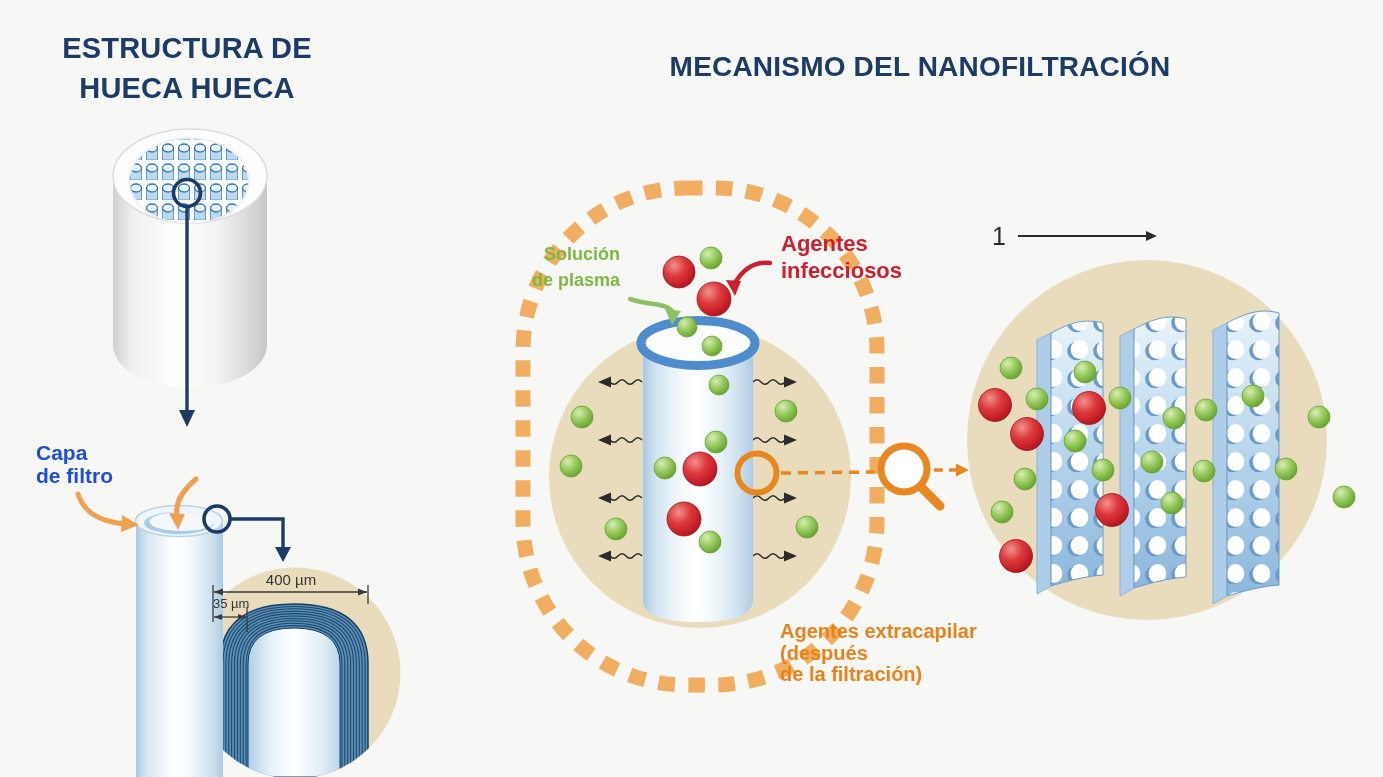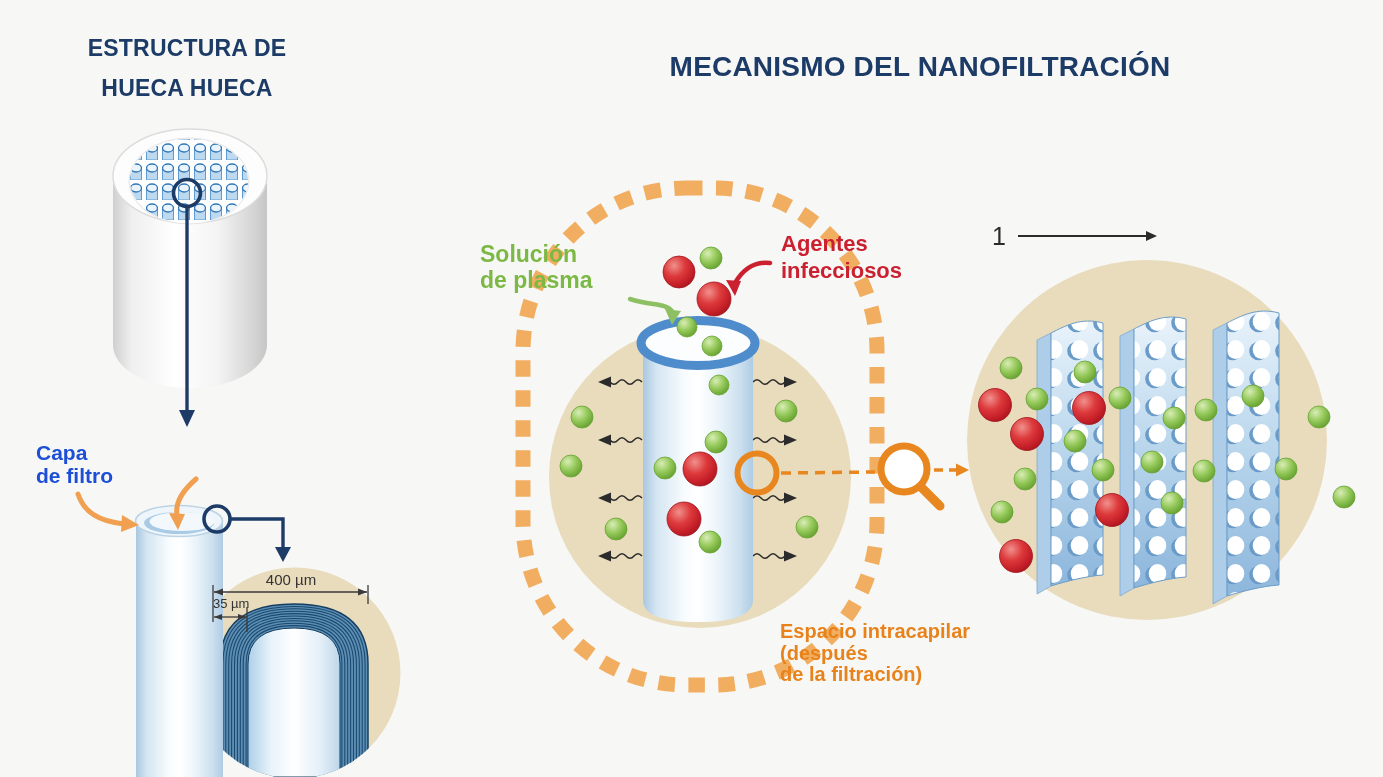--- a/index.html
+++ b/index.html
@@ -3,23 +3,23 @@
 <meta charset="utf-8">
 <style>
   html,body{margin:0;padding:0;}
   #stage{
     position:relative;width:1383px;height:777px;overflow:hidden;
     background:#f7f7f6;
     font-family:"Liberation Sans", sans-serif;
   }
   #art{position:absolute;left:0;top:0;}
   .abs{position:absolute;}
-  .ttl{font-weight:bold;color:#1c3b66;font-size:23px;line-height:40px;text-align:center;letter-spacing:.2px;}
+  .ttl{font-weight:bold;color:#1c3b66;font-size:29px;line-height:40px;text-align:center;letter-spacing:.2px;}
   .olbl{font-weight:bold;color:#1d4ed8;font-size:21px;line-height:23px;}
-  .glbl{font-weight:bold;color:#7cb944;font-size:23px;line-height:26px;text-align:left;}
+  .glbl{font-weight:bold;color:#7cb944;font-size:18px;line-height:26px;text-align:right;}
   .rlbl{font-weight:bold;color:#cb2030;font-size:22px;line-height:27px;}
   .olbl2{font-weight:bold;color:#e8831c;font-size:20px;line-height:21.5px;}
   .dim{color:#333;font-size:15px;}
   .dim-small{color:#333;font-size:13px;}
   .mem{color:#2b2b2b;font-size:25px;}
 </style>
 </head>
 <body>
 
 <div id="stage">
@@ -279,20 +279,20 @@
   <div>Solución</div>
   <div>de plasma</div>
 </div>
 
 <div class="abs rlbl" style="left:781px;top:230px;">
   <div>Agentes</div>
   <div>infecciosos</div>
 </div>
 
 <div class="abs olbl2" style="left:780px;top:621px;">
-  <div>Espacio intracapilar</div>
+  <div>Agentes extracapilar</div>
   <div>(después</div>
   <div>de la filtración)</div>
 </div>
 
 <div class="abs mem" style="left:992px;top:222px;">1</div>
 
 </div>
 
 </body></html>

